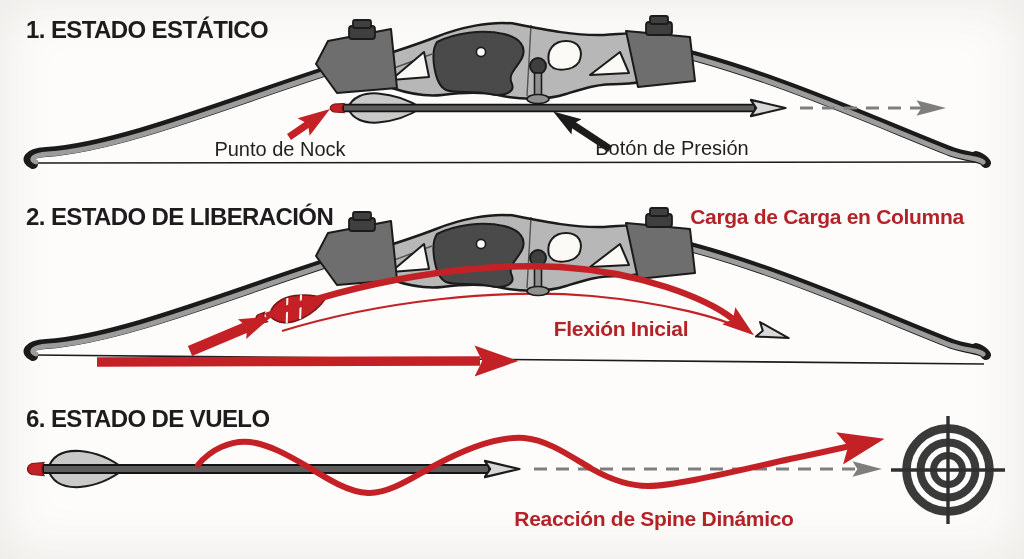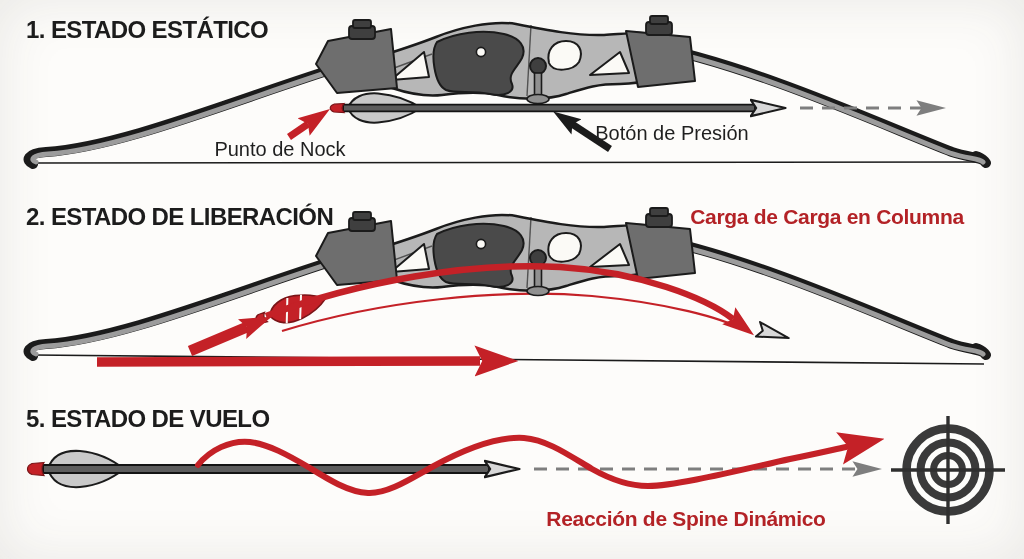--- a/index.html
+++ b/index.html
@@ -151,21 +151,22 @@
         <circle class="tgt-ring" cx="948" cy="470" r="41.5" stroke-width="8.5"></circle>
         <circle class="tgt-ring" cx="948" cy="470" r="27.5" stroke-width="8"></circle>
         <circle class="tgt-ring" cx="948" cy="470" r="14.5" stroke-width="7"></circle>
         <path class="cross" d="M948 416 L948 524 M891 470 L1005 470"></path>
       </g>
     </g>
   </svg>
 
   <div class="title" style="left:26px;top:16px;">1. ESTADO ESTÁTICO</div>
   <div class="title" style="left:26px;top:203px;">2. ESTADO DE LIBERACIÓN</div>
-  <div class="title" style="left:26px;top:405px;">5. ESTADO DE VUELO</div>
+  <div class="title" style="left:26px;top:405px;">6. ESTADO DE VUELO</div>
 
   <div class="lbl" style="left:280px;top:138px;">Punto de Nock</div>
-  <div class="lbl" style="left:672px;top:122px;">Botón de Presión</div>
+  <div class="lbl" style="left:672px;top:137px;">Botón de Presión</div>
 
   <div class="lbl-red" style="left:827px;top:205px;">Carga de Carga en Columna</div>
+  <div class="lbl-red" style="left:621px;top:317px;">Flexión Inicial</div>
 
-  <div class="lbl-red" style="left:686px;top:507px;">Reacción de Spine Dinámico</div>
+  <div class="lbl-red" style="left:654px;top:507px;">Reacción de Spine Dinámico</div>
 </div>
 
 </body></html>

